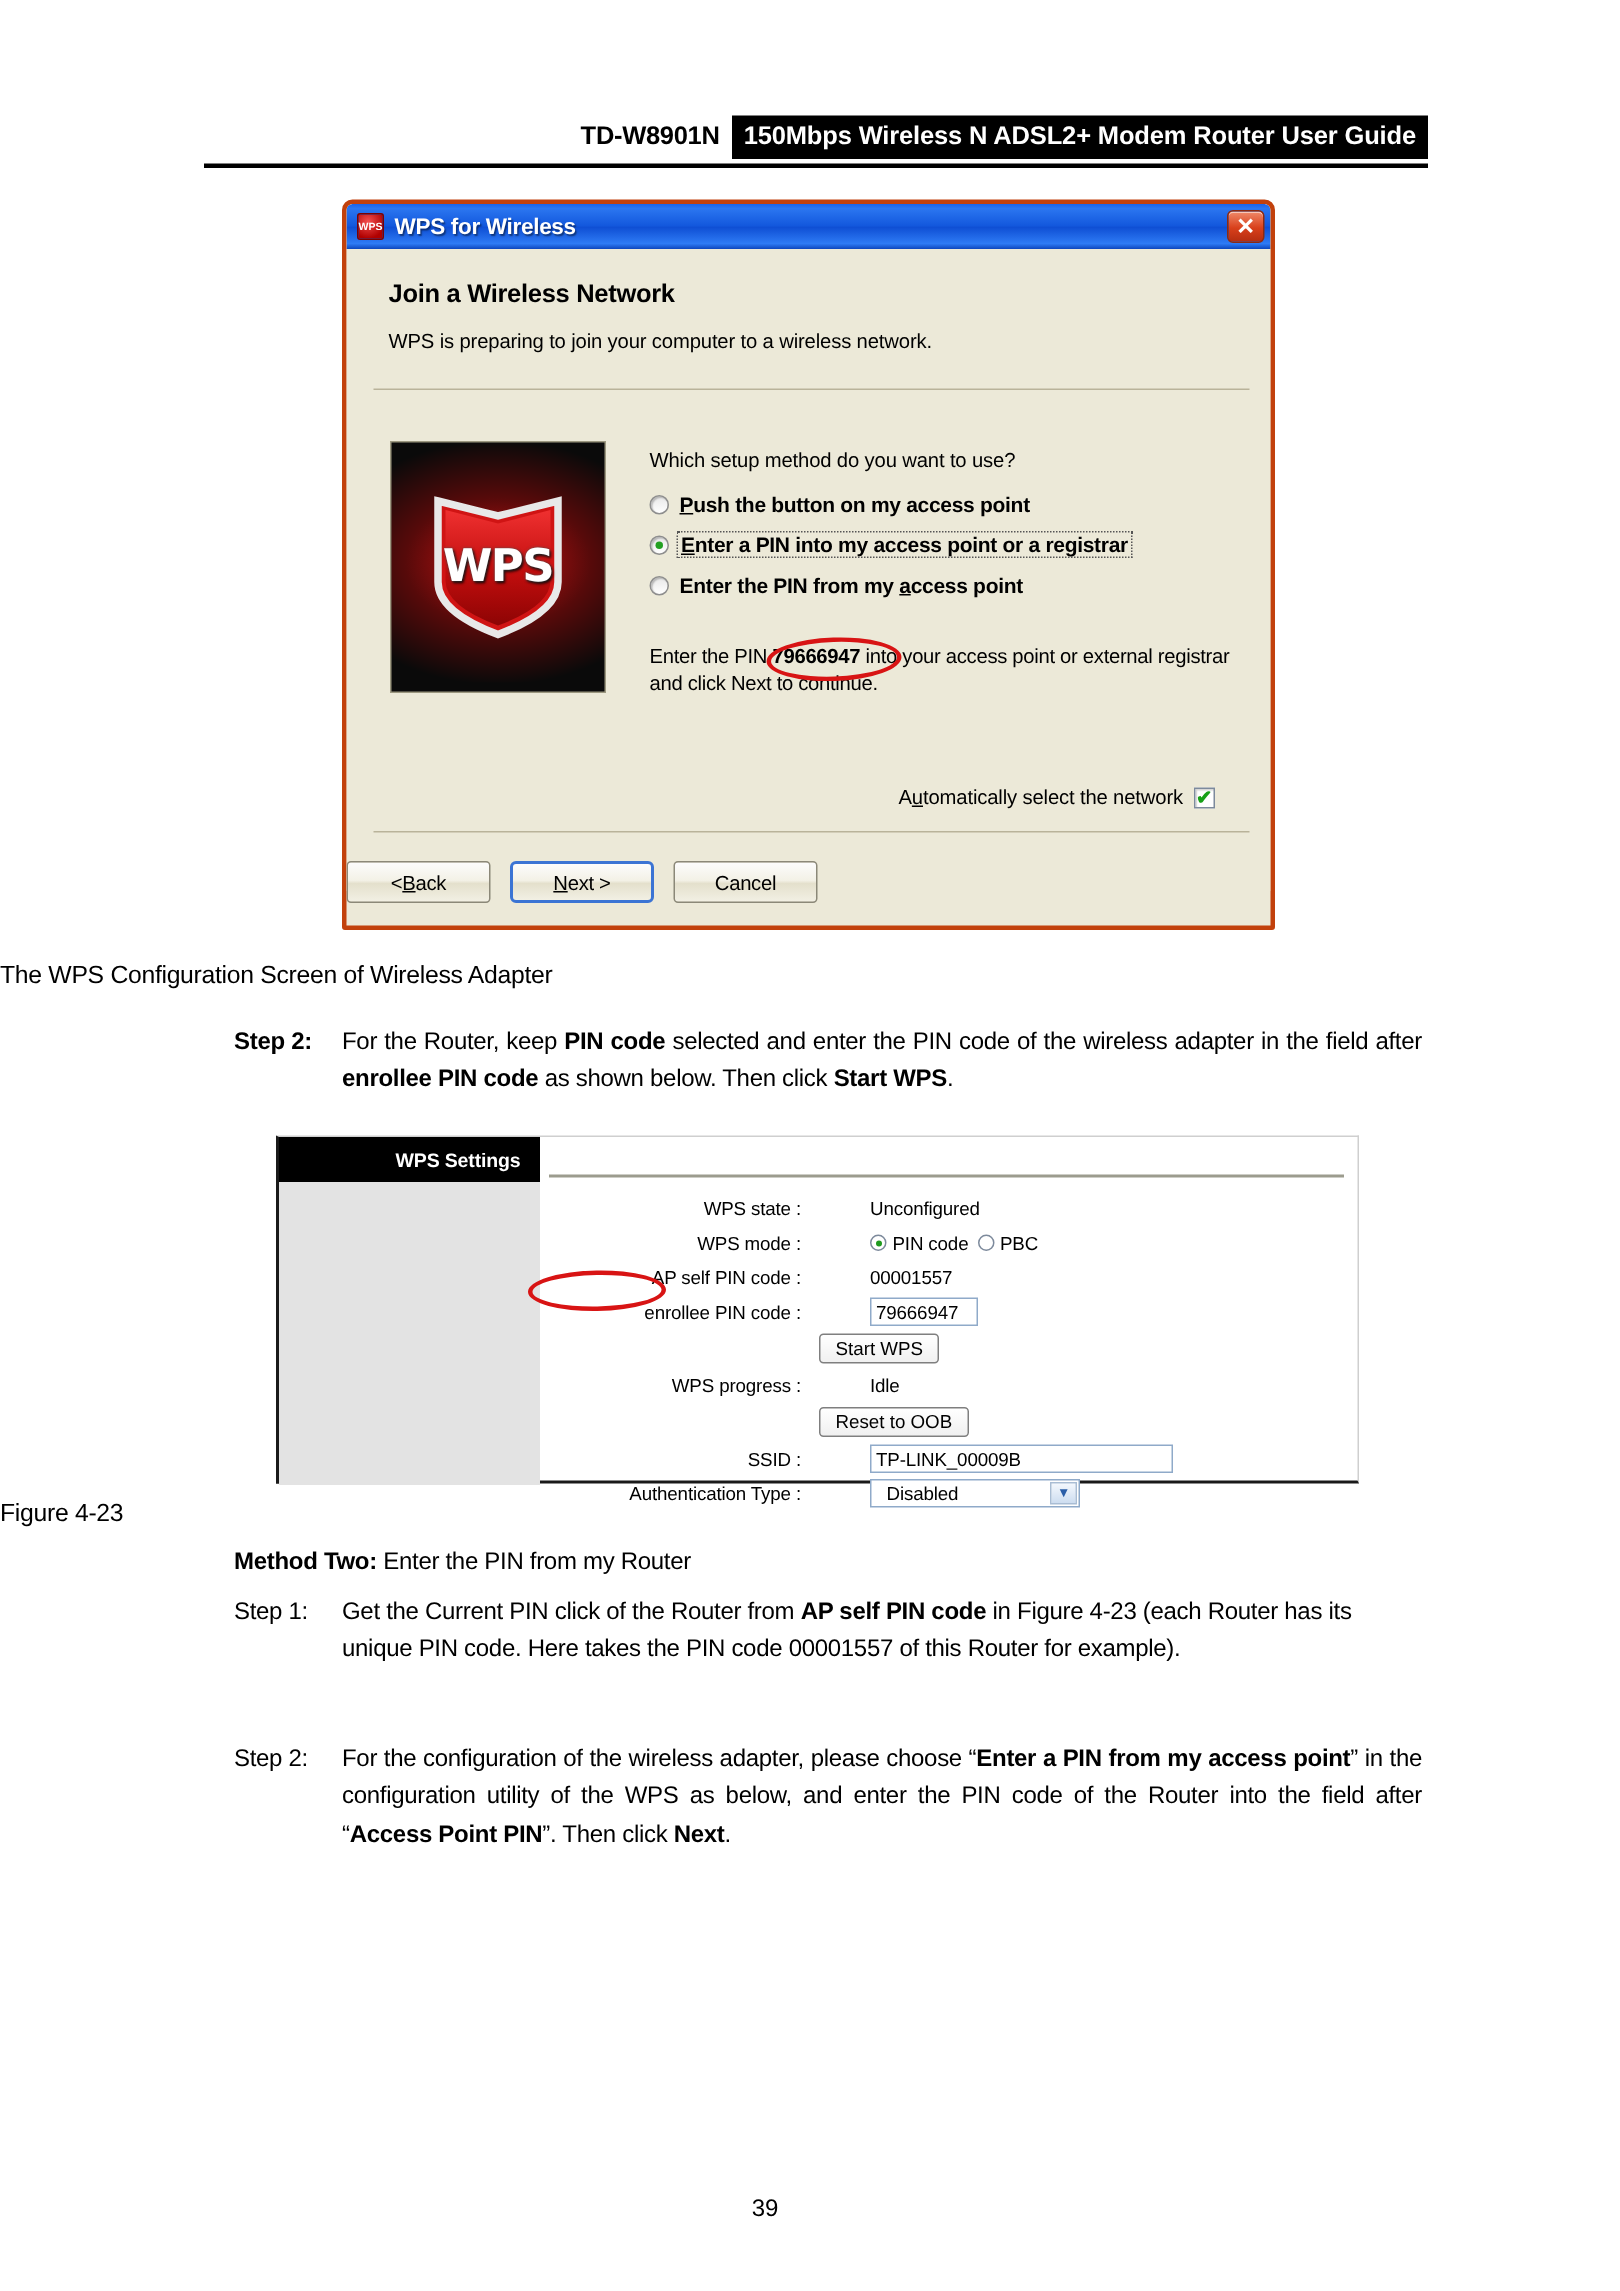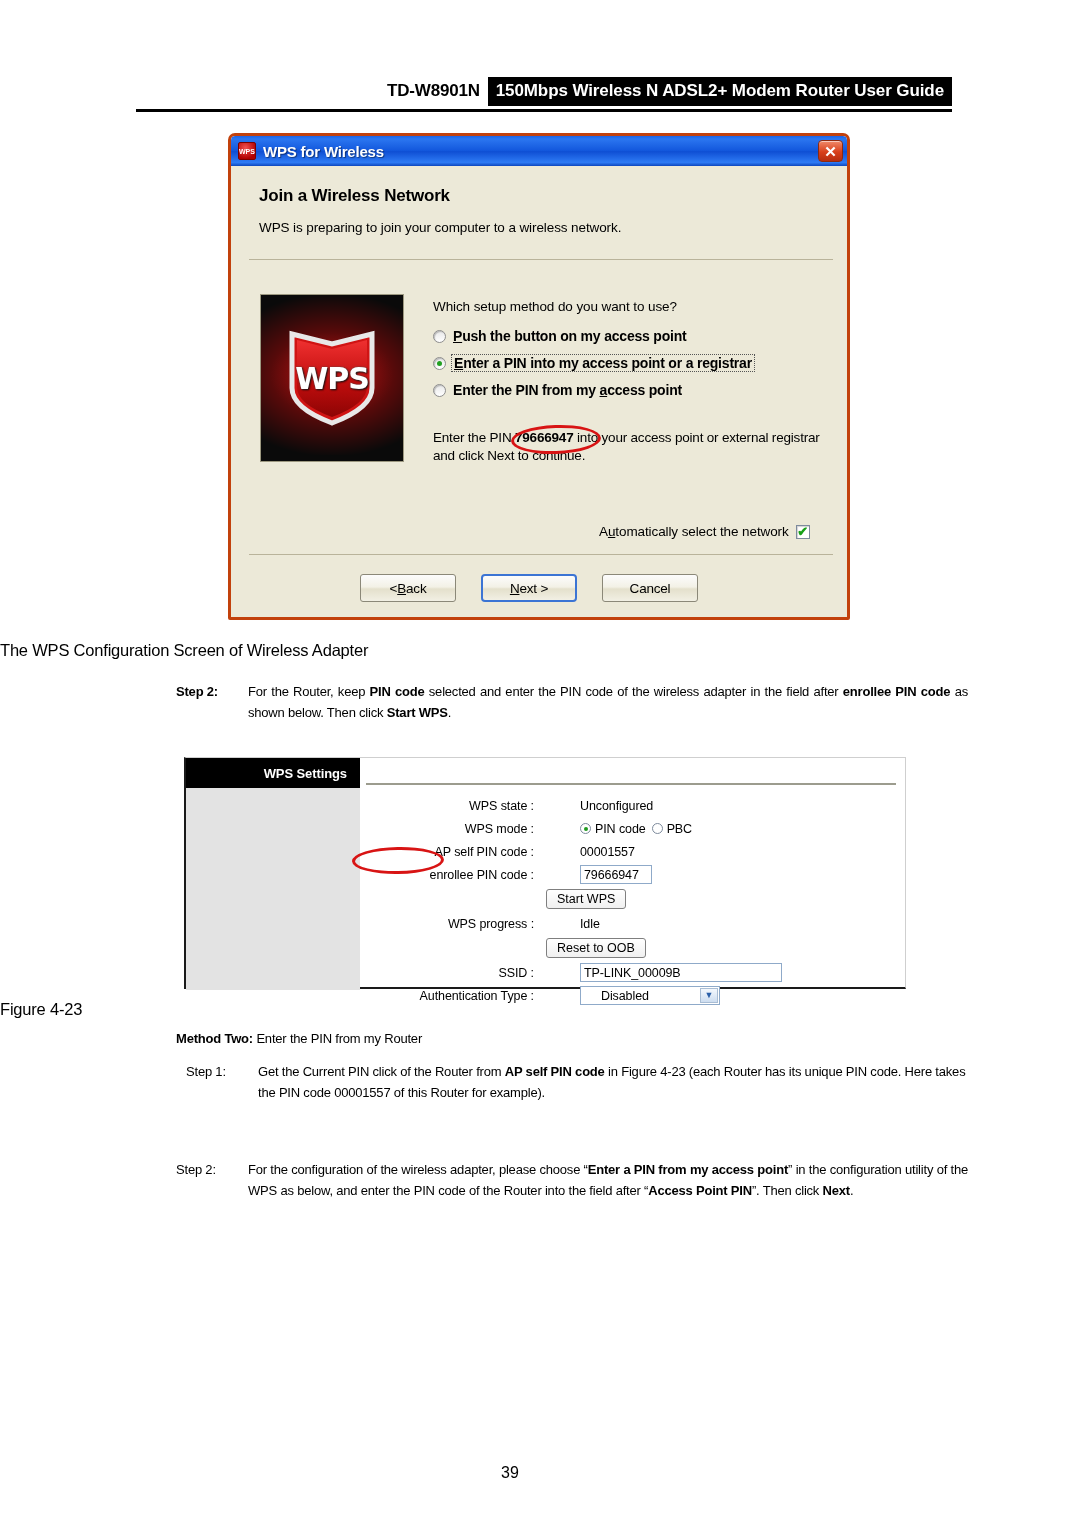--- a/index.html
+++ b/index.html
@@ -262,22 +262,22 @@
     font-weight: bold;
     line-height: 1;
     flex: 0 0 auto;
   }
 
   .wps-buttons {
     position: absolute;
     left: 0; top: 408px;
     width: 100%;
     display: flex;
-    justify-content: center;
-    gap: 25px;
+    justify-content: flex-start;
+    gap: 13px;
     padding-right: 20px;
   }
   .xpbtn {
     min-width: 96px;
     height: 28px;
     background: linear-gradient(to bottom, #fcfcfc 0%, #f3f1e6 46%, #e4e0cc 54%, #f2f0e4 100%);
     border: 1px solid #8b8878;
     border-radius: 3px;
     font-size: 13.5px;
     display: flex; align-items: center; justify-content: center;
@@ -296,43 +296,43 @@
     width: 1080px;
     text-align: left;
     font-size: 16.5px;
     letter-spacing: -0.2px;
   }
   .cap-adapter { top: 641px; }
   .cap-fig { top: 1000px; }
 
   .body-block {
     position: absolute;
-    left: 176px;
+    left: 156px;
     width: 792px;
-    font-size: 13px;
+    font-size: 16px;
     line-height: 1.58;
     letter-spacing: -0.2px;
   }
   .step-para {
     display: flex;
     align-items: flex-start;
   }
   .step-lbl {
     flex: 0 0 72px;
     font-weight: bold;
     white-space: nowrap;
   }
   .step-lbl.plain { font-weight: normal; }
   .step-body { flex: 1 1 auto; }
   .justify { text-align: justify; text-align-last: left; }
   .b { font-weight: bold; }
 
   #step2-top { top: 682px; }
   #method-two { top: 1029px; }
-  #step1-bot  { top: 1062px; margin-left: 10px; }
+  #step1-bot  { top: 1062px; }
   #step2-bot  { top: 1160px; }
 
   
   .router-fig {
     position: absolute;
     left: 184px; top: 757px;
     width: 722px;
     height: 232px;
     background: #ffffff;
     border-left: 2px solid #1a1a1a;
@@ -424,21 +424,21 @@
   .txtinput.pin { width: 72px; }
   .txtinput.ssid { width: 202px; }
   .selectbox {
     width: 140px;
     height: 19px;
     background: #fff;
     border: 1px solid #8faac9;
     font-size: 12.5px;
     display: flex;
     align-items: center;
-    padding: 0 20px;
+    padding: 0 10px;
     position: relative;
   }
   .sel-arrow {
     position: absolute;
     right: 1px; top: 1px;
     width: 18px; height: 15px;
     background: linear-gradient(to bottom, #f4f8fd, #cdddf0);
     border: 1px solid #a9bdd4;
     display: flex; align-items: center; justify-content: center;
     color: #2b5fa8;

